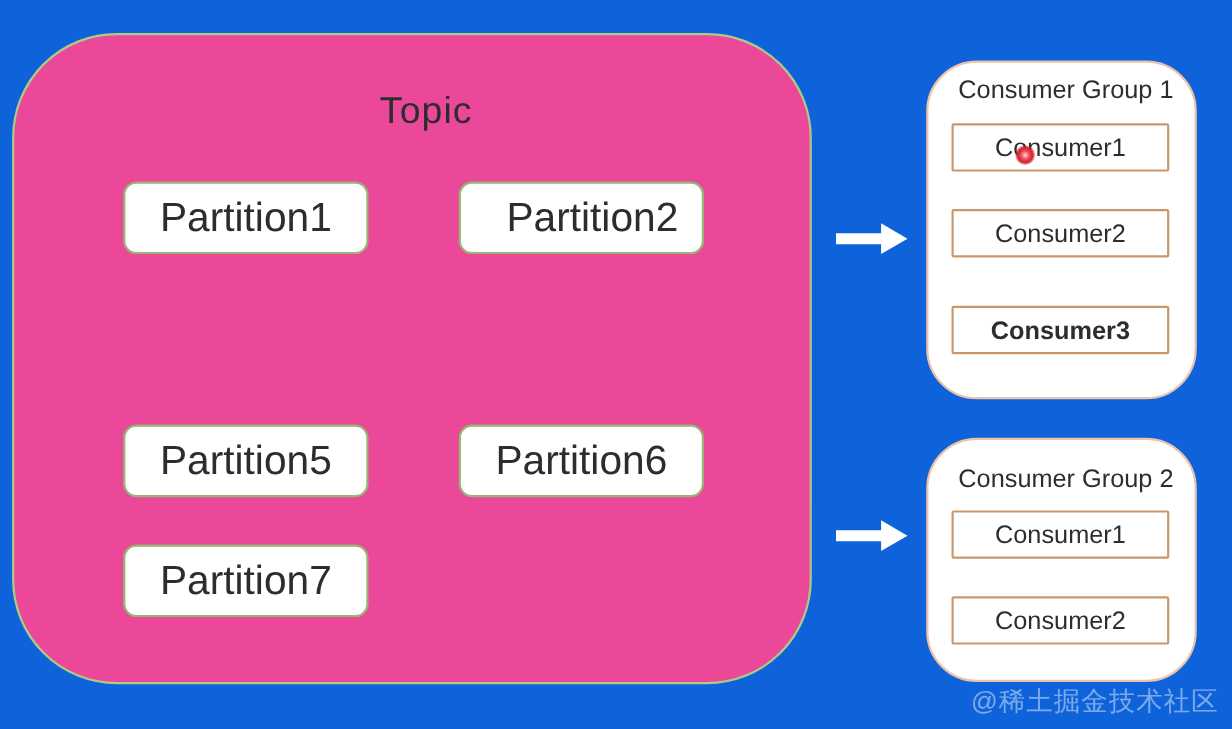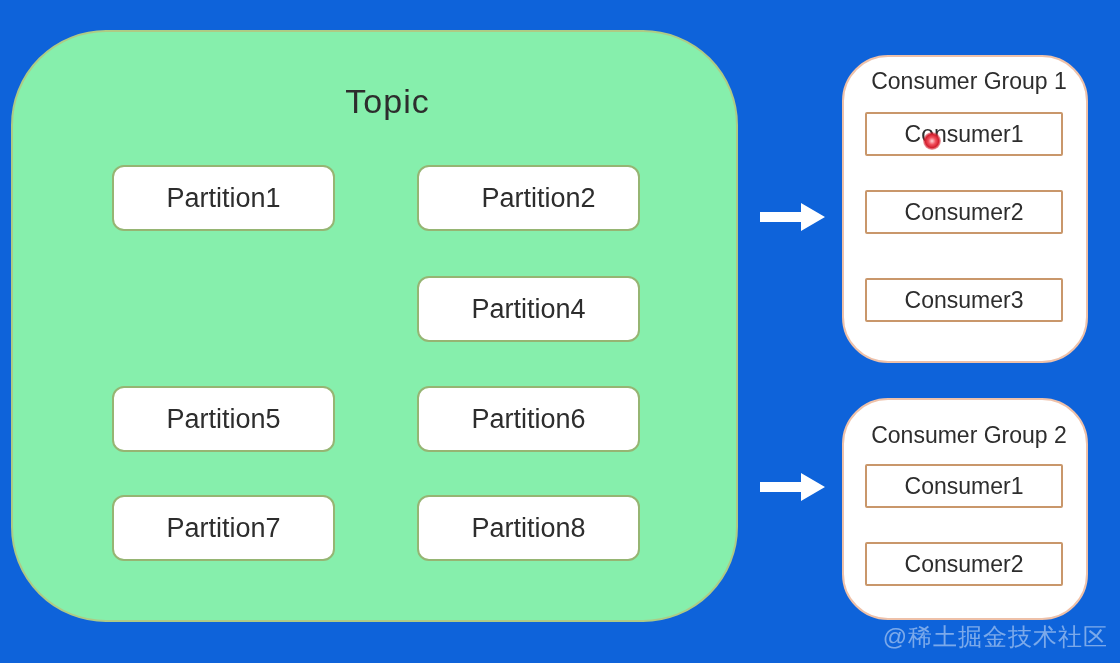--- a/index.html
+++ b/index.html
@@ -11,21 +11,21 @@
     background: var(--background, #0e63da);
     overflow: hidden;
     font-family: "Liberation Sans", sans-serif;
   }
 
   
   .topic-panel {
     position: absolute;
     left: 11px; top: 30px;
     width: 727px; height: 592px;
-    background: #86efac;
+    background: #ec4899;
     border: 2px solid var(--topic-border, #aecb85);
     border-radius: 95px;
     box-sizing: border-box;
   }
   .topic-title {
     position: absolute;
     top: 50px; left: 0; width: 100%;
     text-align: center;
     transform: translateX(13px);
     font-size: 34px;
@@ -33,21 +33,21 @@
     color: var(--text, #2d2d2d);
   }
   .partition-box {
     position: absolute;
     width: 223px; height: 66px;
     background: #ffffff;
     border: 2px solid var(--partition-border, #96b573);
     border-radius: 12px;
     box-sizing: border-box;
     display: flex; align-items: center; justify-content: center;
-    font-size: 27px;
+    font-size: 37px;
     color: var(--text, #2d2d2d);
   }
 
   
   .group-panel {
     position: absolute;
     left: 842px;
     width: 246px;
     background: #ffffff;
     border: 2px solid var(--group-border, #eec1a9);
@@ -112,39 +112,37 @@
 </head>
 <body>
 
 <div class="stage">
 
   <div class="topic-panel">
     <div class="topic-title">Topic</div>
 
     <div class="partition-box" style="left:99px;  top:133px;">Partition1</div>
     <div class="partition-box" style="left:404px; top:133px;padding-left:20px;">Partition2</div>
-    <div class="partition-box" style="left:404px; top:244px;">Partition4</div>
     <div class="partition-box" style="left:99px;  top:354px;">Partition5</div>
     <div class="partition-box" style="left:404px; top:354px;">Partition6</div>
     <div class="partition-box" style="left:99px;  top:463px;">Partition7</div>
-    <div class="partition-box" style="left:404px; top:463px;">Partition8</div>
   </div>
 
   <svg class="flow-arrow arrow-1" viewBox="0 0 66 30">
     <polygon points="0,10 41,10 41,1 65,15 41,29 41,20 0,20"></polygon>
   </svg>
   <svg class="flow-arrow arrow-2" viewBox="0 0 66 30">
     <polygon points="0,10 41,10 41,1 65,15 41,29 41,20 0,20"></polygon>
   </svg>
 
   <div class="group-panel cg1">
     <div class="group-title">Consumer Group 1</div>
     <div class="consumer-box" style="top:55px;">Consumer1</div>
     <div class="consumer-box" style="top:133px;">Consumer2</div>
-    <div class="consumer-box" style="top:221px;">Consumer3</div>
+    <div class="consumer-box" style="top:221px;font-weight:bold;">Consumer3</div>
   </div>
 
   <div class="group-panel cg2">
     <div class="group-title">Consumer Group 2</div>
     <div class="consumer-box" style="top:64px;">Consumer1</div>
     <div class="consumer-box" style="top:142px;">Consumer2</div>
   </div>
 
   <div class="laser-dot"></div>
 

